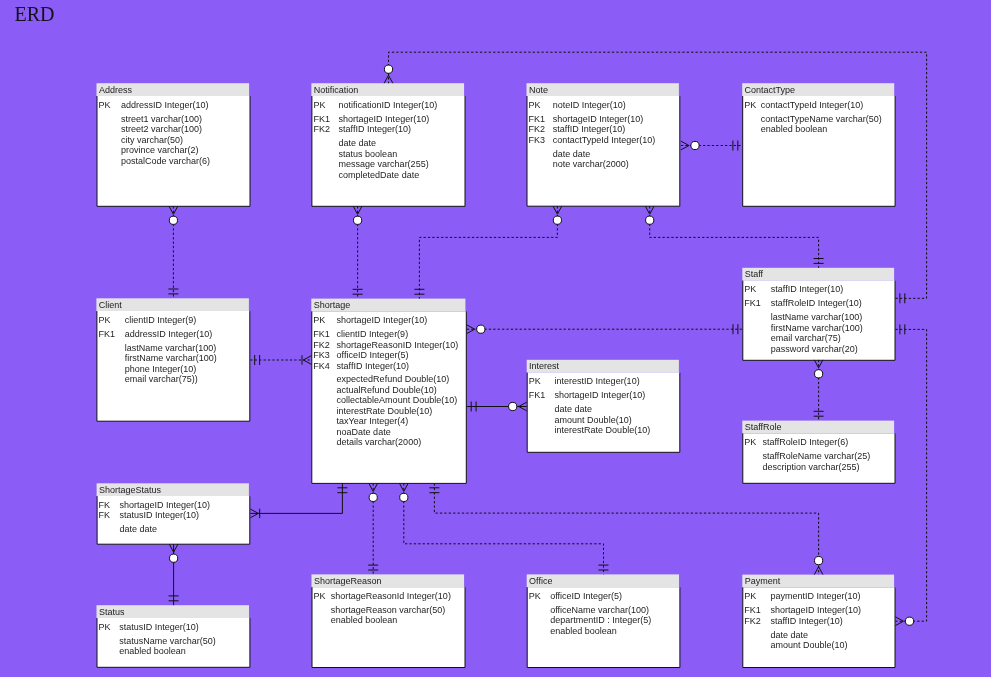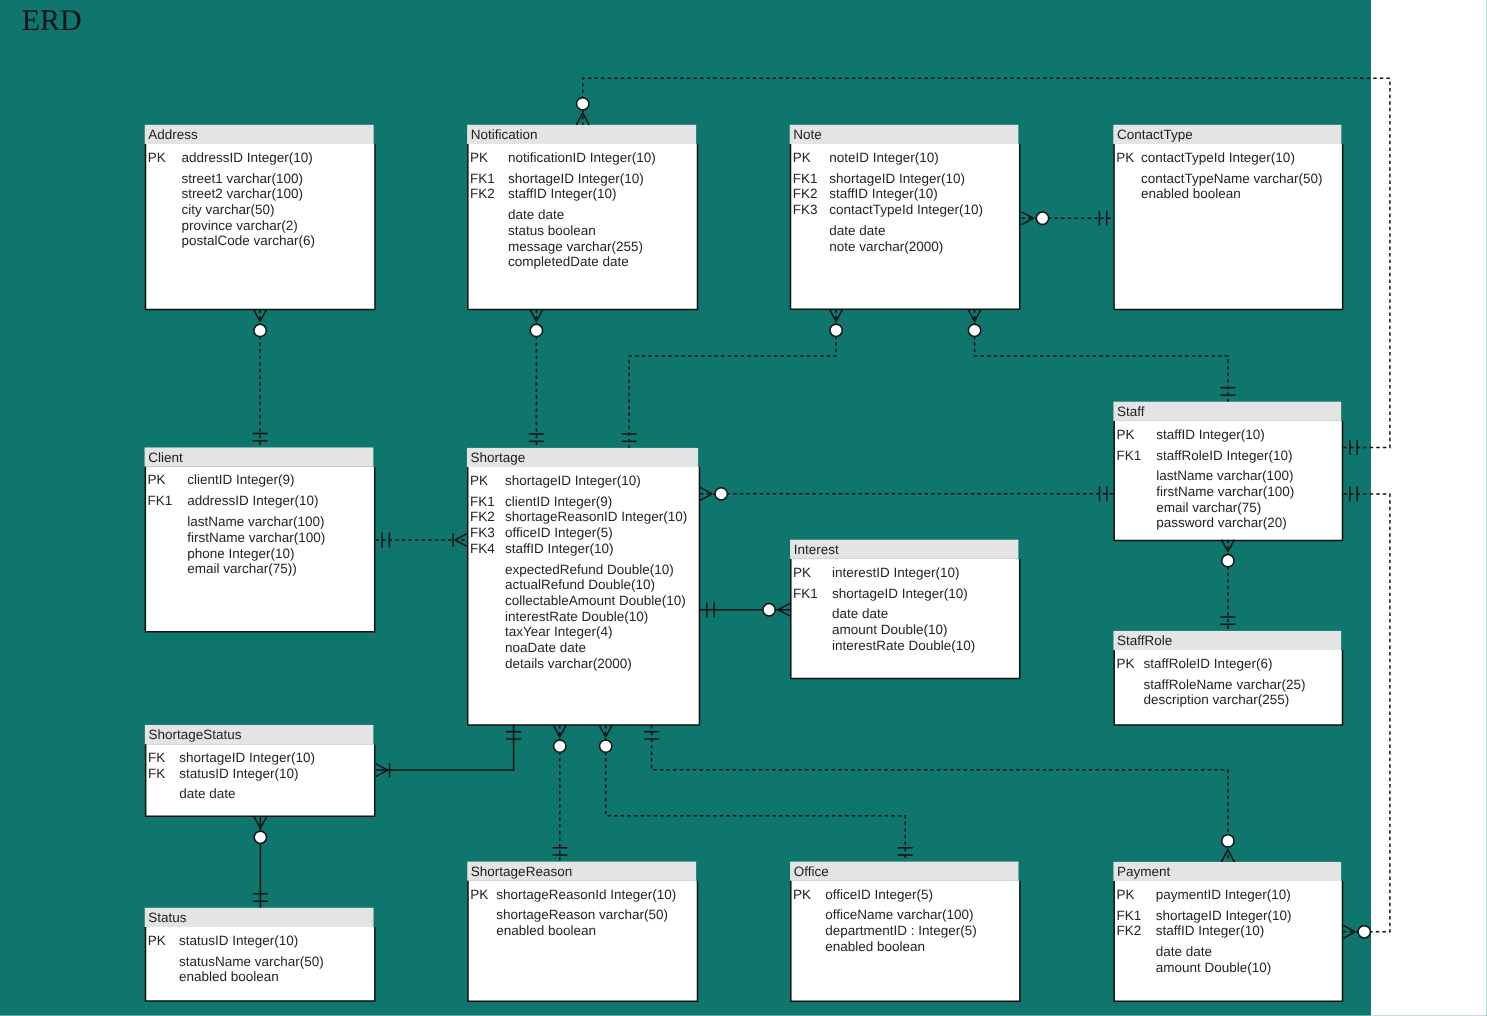--- a/index.html
+++ b/index.html
@@ -1,18 +1,18 @@
 <!DOCTYPE html>
 <html><head>
 <meta charset="utf-8">
 <title>ERD</title>
 <style>
   html,body{margin:0;padding:0;background:#fff;}
   body{width:991px;height:677px;font-family:"Liberation Sans",sans-serif;overflow:hidden;}
-  #canvas{position:relative;width:914px;height:677px;background:#0f766e;}
+  #canvas{position:relative;width:991px;height:677px;background:#8b5cf6;}
   #page-title{position:absolute;left:14.5px;top:3.8px;font-family:"Liberation Serif",serif;font-size:20px;line-height:20px;color:#12121c;}
   svg#diagram{position:absolute;left:0;top:0;width:991px;height:677px;}
   .ent-hdr-txt{font-size:9px;fill:#1c1c1c;font-family:"Liberation Sans",sans-serif;}
   .ent-txt{font-size:9px;fill:#242424;font-family:"Liberation Sans",sans-serif;}
 </style>
 </head>
 <body>
 
 <div id="canvas">
   <div id="page-title">ERD</div>

